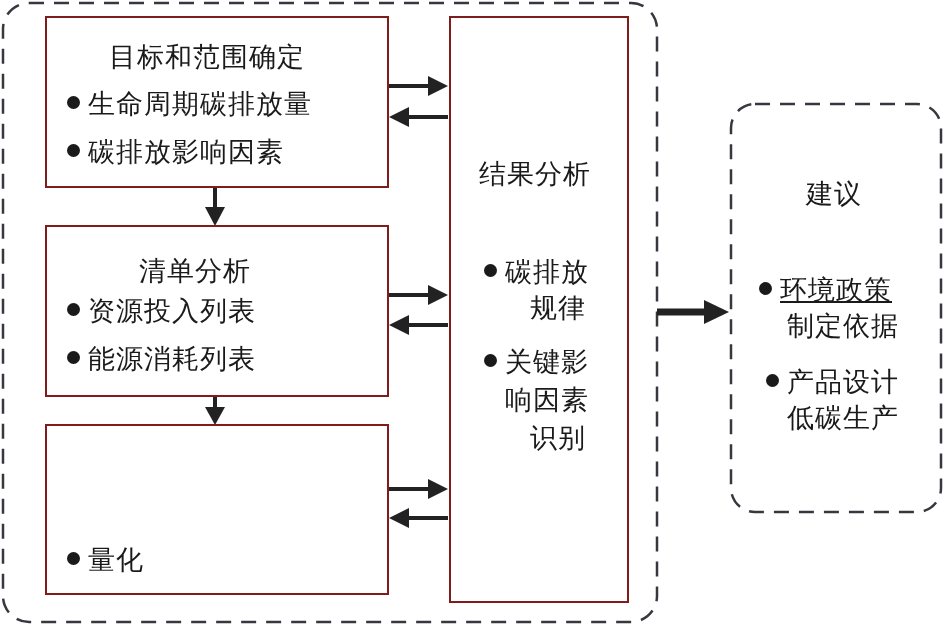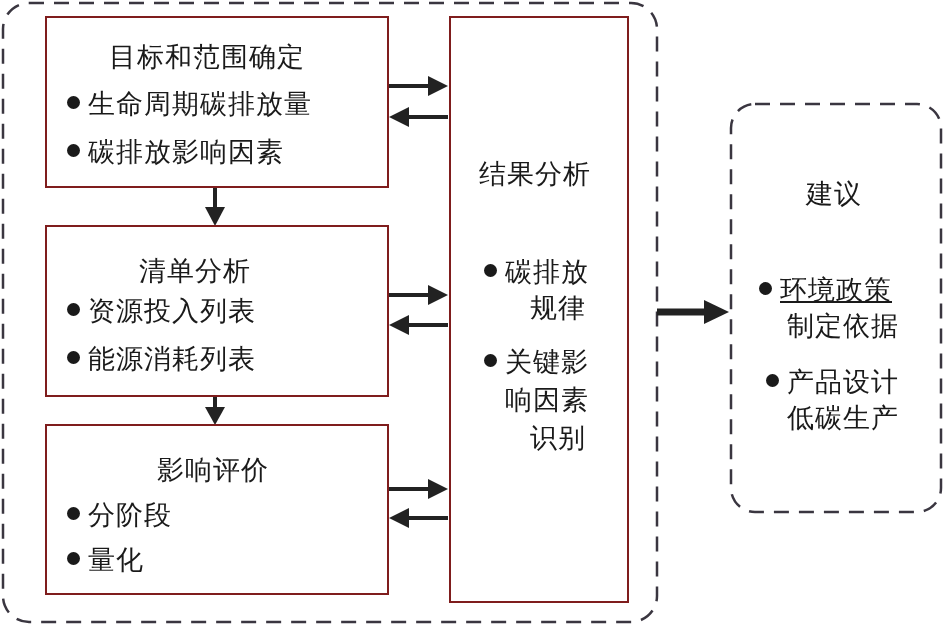--- a/index.html
+++ b/index.html
@@ -82,24 +82,20 @@
   <div class="txt" style="left:92px; top:30px;">清单分析</div>
   <div class="txt" style="left:20px; top:70px;">
     <span class="bullet"></span><span>资源投入列表</span>
   </div>
   <div class="txt" style="left:20px; top:118px;">
     <span class="bullet"></span><span>能源消耗列表</span>
   </div>
 </div>
 
 <div class="box solid" style="left:45px; top:424px; width:344px; height:171px;">
-  <div class="txt" style="left:110px; top:30px;">影响评价</div>
-  <div class="txt" style="left:20px; top:75px;">
-    <span class="bullet"></span><span>分阶段</span>
-  </div>
   <div class="txt" style="left:20px; top:120px;">
     <span class="bullet"></span><span>量化</span>
   </div>
 </div>
 
 <div class="box solid" style="left:449px; top:16px; width:180px; height:587px;padding-left:14px;">
   <div class="txt" style="left:28px; top:142px;">结果分析</div>
   <div class="txt" style="left:33px; top:240px;text-align:right;">
     <span class="bullet"></span><span>碳排放</span>
   </div>

